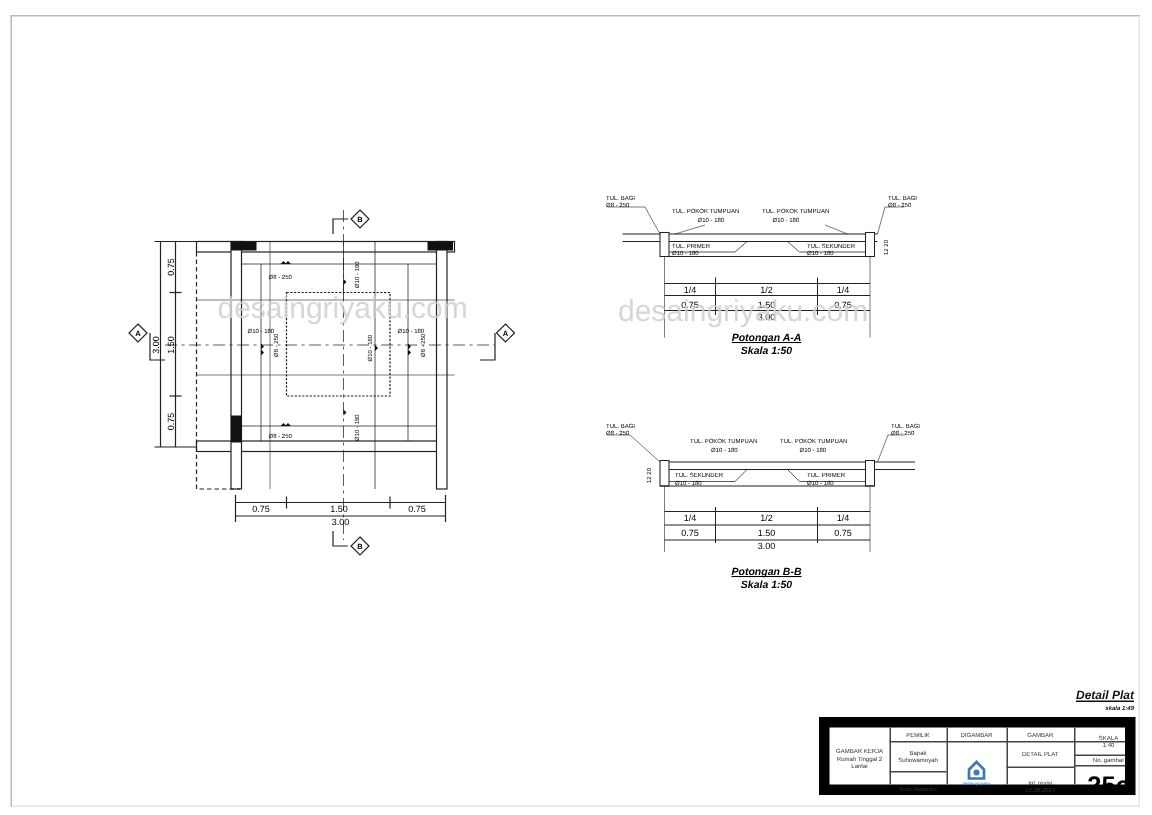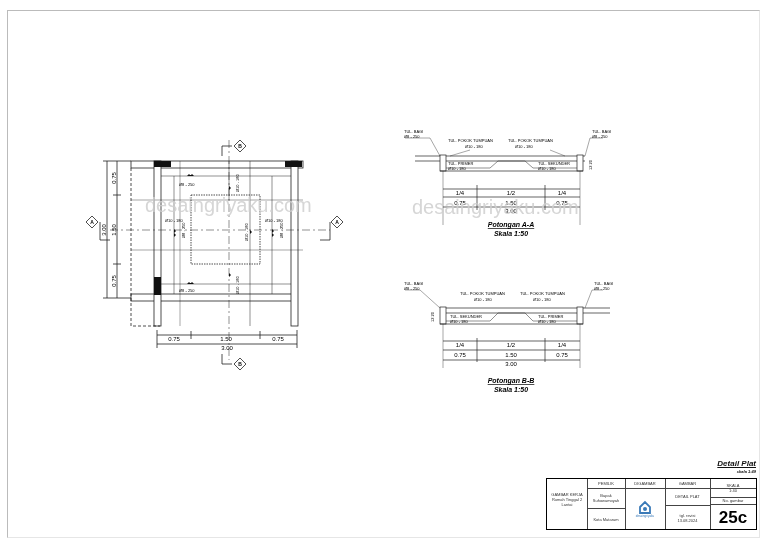--- a/index.html
+++ b/index.html
@@ -1,20 +1,20 @@
 <!DOCTYPE html>
 <html><head>
 <meta charset="utf-8">
 <style>
   html,body{margin:0;padding:0;background:#fff;}
   body{width:768px;height:543px;position:relative;overflow:hidden;font-family:"Liberation Sans",sans-serif;color:#111;}
   .sheet{position:absolute;left:7px;top:10px;width:753px;height:528px;border-left:1px solid #bbb;border-top:1px solid #bbb;border-right:1px solid #e6e6e6;border-bottom:1px solid #e6e6e6;box-sizing:border-box;}
   svg text{font-family:"Liberation Sans",sans-serif;}
   .t{position:absolute;}
-  .title-block{position:absolute;left:546px;top:478px;width:211px;height:52px;border:1px solid #000000;box-sizing:border-box;font-size:4px;color:#333;}
+  .title-block{position:absolute;left:546px;top:478px;width:211px;height:52px;border:7px solid #000000;box-sizing:border-box;font-size:4px;color:#333;}
   .tb-cell{position:absolute;box-sizing:border-box;display:flex;align-items:center;justify-content:center;text-align:center;line-height:5px;}
   .tb-v{position:absolute;top:0;bottom:0;border-left:1px solid #444;}
   .tb-h{position:absolute;height:0;border-top:1px solid #444;}
   .detail-title{position:absolute;right:12px;top:459px;font-size:8px;font-weight:bold;font-style:italic;text-decoration:underline;}
   .detail-scale{position:absolute;right:12px;top:469px;font-size:4px;font-weight:bold;font-style:italic;}
   .sheet-num{font-size:17px;font-weight:bold;color:#000;}
 </style>
 </head>
 <body>
 

